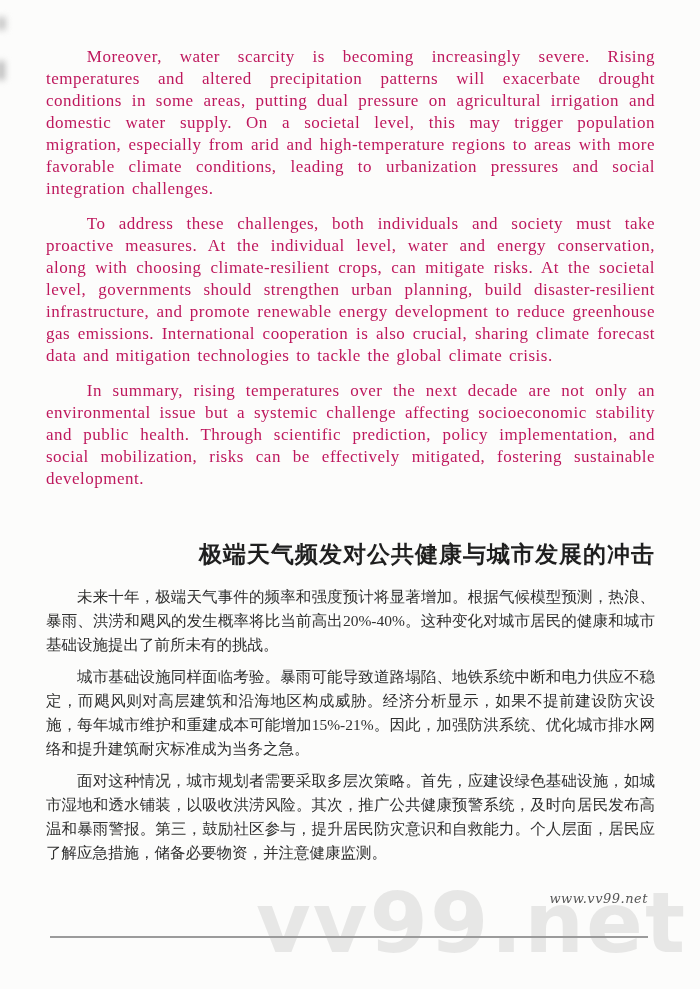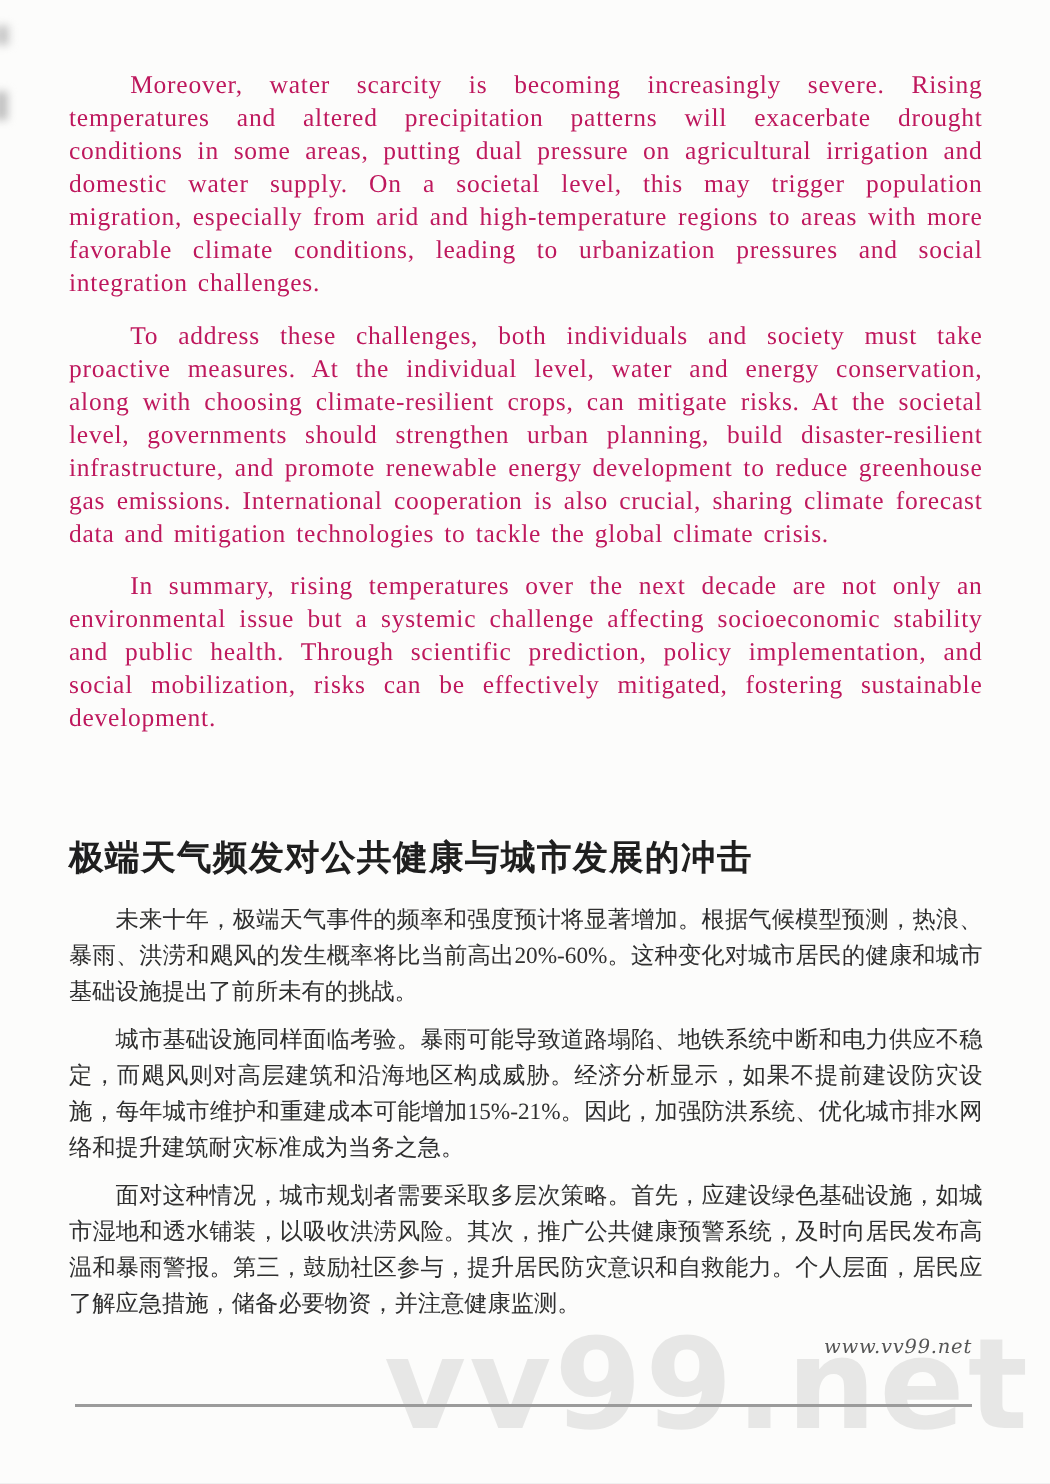--- a/index.html
+++ b/index.html
@@ -29,26 +29,26 @@
     letter-spacing: 0.5px;
     word-spacing: 2px;
     color: #be185d;
     text-align: justify;
     text-indent: 2.4em;
   }
   
   .article-title {
     position: relative;
     z-index: 2;
-    margin: 66px 0 15px 0;
+    margin: 49px 0 15px 0;
     font-family: "Liberation Serif", "DejaVu Serif", serif;
     font-size: 23px;
     font-weight: 700;
     color: #1f1f1f;
-    text-align: left;
+    text-align: right;
     letter-spacing: 1px;
   }
   .cn {
     position: relative;
     z-index: 2;
     margin: 0 0 8px 0;
     font-family: "Liberation Serif", "DejaVu Serif", serif;
     font-size: 15.5px;
     line-height: 24px;
     color: #2f2f2f;
@@ -125,21 +125,21 @@
   <div class="watermark">vv99.net</div>
 
   <section>
     <p class="en">Moreover, water scarcity is becoming increasingly severe. Rising temperatures and altered precipitation patterns will exacerbate drought conditions in some areas, putting dual pressure on agricultural irrigation and domestic water supply. On a societal level, this may trigger population migration, especially from arid and high-temperature regions to areas with more favorable climate conditions, leading to urbanization pressures and social integration challenges.</p>
     <p class="en">To address these challenges, both individuals and society must take proactive measures. At the individual level, water and energy conservation, along with choosing climate-resilient crops, can mitigate risks. At the societal level, governments should strengthen urban planning, build disaster-resilient infrastructure, and promote renewable energy development to reduce greenhouse gas emissions. International cooperation is also crucial, sharing climate forecast data and mitigation technologies to tackle the global climate crisis.</p>
     <p class="en">In summary, rising temperatures over the next decade are not only an environmental issue but a systemic challenge affecting socioeconomic stability and public health. Through scientific prediction, policy implementation, and social mobilization, risks can be effectively mitigated, fostering sustainable development.</p>
   </section>
 
   <section>
     <h1 class="article-title">极端天气频发对公共健康与城市发展的冲击</h1>
-    <p class="cn">未来十年，极端天气事件的频率和强度预计将显著增加。根据气候模型预测，热浪、暴雨、洪涝和飓风的发生概率将比当前高出20%-60%。这种变化对城市居民的健康和城市基础设施提出了前所未有的挑战。</p>
+    <p class="cn">未来十年，极端天气事件的频率和强度预计将显著增加。根据气候模型预测，热浪、暴雨、洪涝和飓风的发生概率将比当前高出20%-40%。这种变化对城市居民的健康和城市基础设施提出了前所未有的挑战。</p>
     <p class="cn">城市基础设施同样面临考验。暴雨可能导致道路塌陷、地铁系统中断和电力供应不稳定，而飓风则对高层建筑和沿海地区构成威胁。经济分析显示，如果不提前建设防灾设施，每年城市维护和重建成本可能增加15%-21%。因此，加强防洪系统、优化城市排水网络和提升建筑耐灾标准成为当务之急。</p>
     <p class="cn">面对这种情况，城市规划者需要采取多层次策略。首先，应建设绿色基础设施，如城市湿地和透水铺装，以吸收洪涝风险。其次，推广公共健康预警系统，及时向居民发布高温和暴雨警报。第三，鼓励社区参与，提升居民防灾意识和自救能力。个人层面，居民应了解应急措施，储备必要物资，并注意健康监测。</p>
 
   </section>
 
   <div class="footer-rule"></div>
   <div class="footer-url">www.vv99.net</div>
 
 </main>
 

